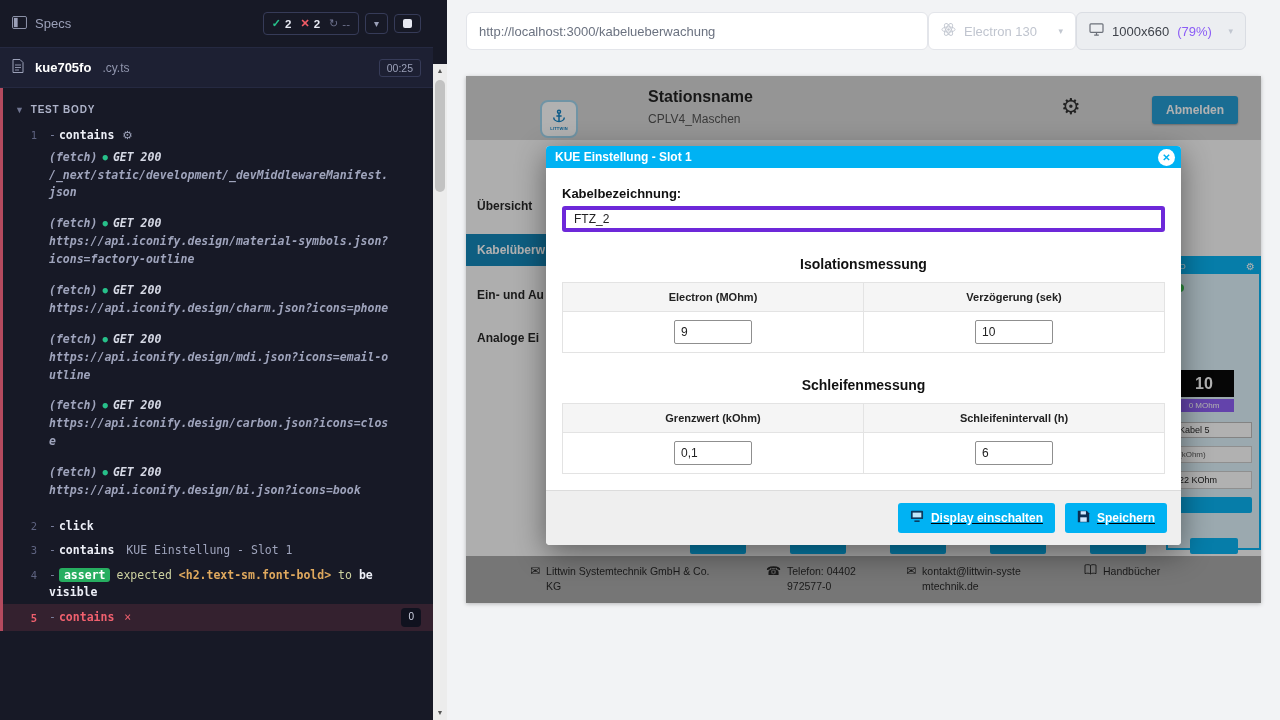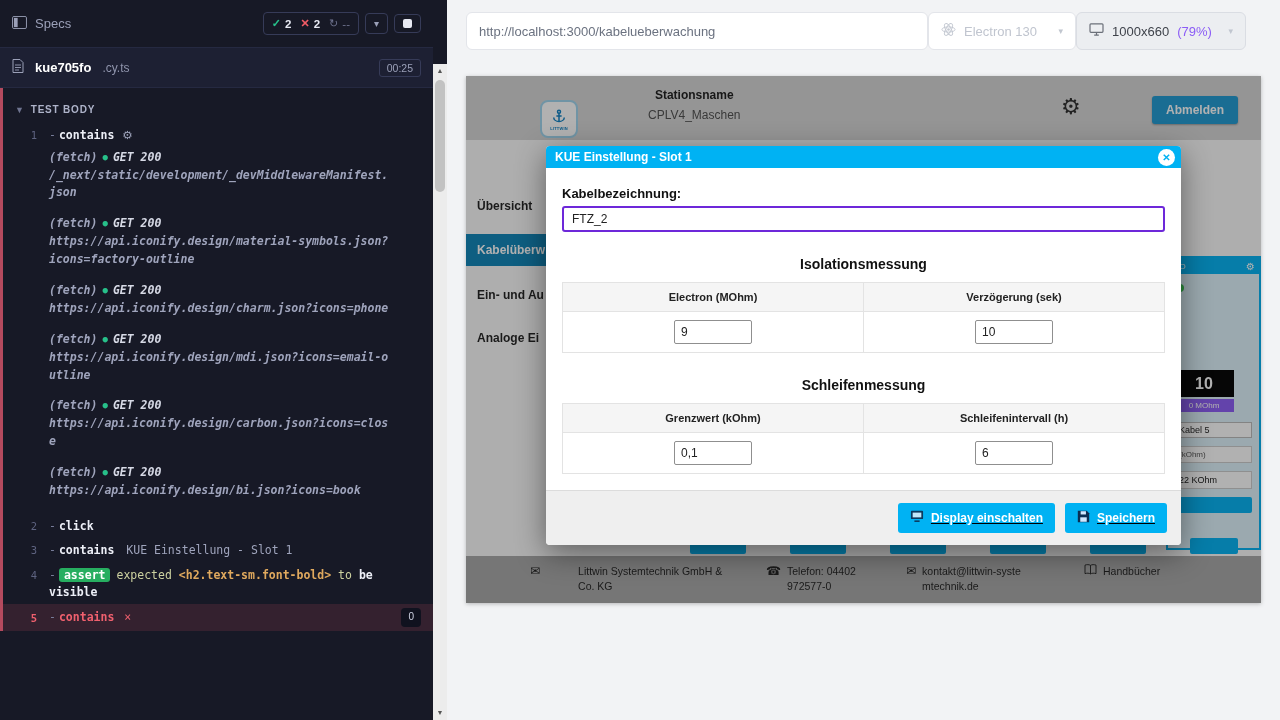--- a/index.html
+++ b/index.html
@@ -90,21 +90,21 @@
 
   
   .app-frame { position:absolute; left:19px; top:76px; width:795px; height:527px;
                background:#fbfbfb; overflow:hidden; box-shadow:0 1px 4px rgba(0,0,0,.25); }
   .app-header { position:absolute; left:0; top:0; right:0; height:64px; background:#d6d6d6; }
   .logo-box { position:absolute; left:74px; top:24px; width:38px; height:38px; background:#fff;
               border:2px solid #9fd4ee; border-radius:8px; display:flex; flex-direction:column;
               align-items:center; justify-content:center; z-index:2; }
   .logo-text { font-size:4px; font-weight:bold; color:#0a7ec2; letter-spacing:.05em; }
   .station { position:absolute; left:182px; top:12px; }
-  .station-label { font-size:12px; font-weight:bold; color:#1a1a1a;text-align:center; }
+  .station-label { font-size:16px; font-weight:bold; color:#1a1a1a; }
   .station-value { font-size:12px; color:#4d4d4d; margin-top:6px; }
   .hdr-gear { position:absolute; left:595px; top:18px; font-size:22px; color:#2b2b2b; cursor:pointer;
               font-family:"DejaVu Sans", sans-serif; }
   .logout-btn { position:absolute; right:23px; top:20px; background:#1f9ad3; color:#fff;
                 border:none; font-size:12px; font-weight:bold; padding:7px 14px; border-radius:3px;
                 cursor:pointer; box-shadow:0 1px 2px rgba(0,0,0,.3); }
 
   .nav-item { position:absolute; left:0; width:140px; height:32px; line-height:32px;
               padding-left:11px; font-size:12px; font-weight:bold; color:#1f1f1f;
               white-space:nowrap; overflow:hidden; cursor:pointer; }
@@ -141,21 +141,21 @@
   .modal { position:absolute; left:80px; top:70px; width:635px; z-index:10; background:#fff;
            border-radius:4px; box-shadow:0 8px 30px rgba(0,0,0,.45); overflow:hidden; }
   .modal-header { height:22px; background:#00b2f3; display:flex; align-items:center;
                   padding:0 6px 0 9px; }
   .modal-title { color:#fff; font-size:12px; font-weight:bold; }
   .modal-close { margin-left:auto; width:17px; height:17px; border-radius:50%; background:#fff;
                  color:#00b2f3; font-size:10px; font-weight:bold; text-align:center;
                  line-height:17px; cursor:pointer; border:none; }
   .modal-body { padding:10px 16px 0 16px; }
   .field-label { font-size:13px; font-weight:bold; color:#111; margin:8px 0 5px 0; }
-  .text-input { width:100%; height:26px; border:2px solid #6d28d9; border-radius:3px;
+  .text-input { width:100%; height:26px; border:4px solid #6d28d9; border-radius:3px;
                 padding:0 8px; font-size:12px; color:#222; font-family:"Liberation Sans",sans-serif; }
   .sec-heading { text-align:center; font-size:14px; font-weight:bold; color:#111; margin:24px 0 10px 0; }
   .mtable { width:100%; border-collapse:collapse; }
   .mtable th { background:#f5f5f5; border:1px solid #e3e3e3; font-size:11px; font-weight:bold;
                color:#222; padding:8px 4px; text-align:center; }
   .mtable td { border:1px solid #e3e3e3; padding:8px 4px; text-align:center; }
   .cell-input { width:78px; height:24px; border:1px solid #8f8f8f; border-radius:2px;
                 padding:0 6px; font-size:12px; color:#222; font-family:"Liberation Sans",sans-serif; }
   .modal-footer { margin-top:16px; background:#efefef; border-top:1px solid #dcdcdc;
                   padding:12px 14px; display:flex; justify-content:flex-end; gap:10px;text-decoration:underline; }
@@ -372,21 +372,21 @@
     <div class="bottom-tile" style="left:224px;"></div>
     <div class="bottom-tile" style="left:324px;"></div>
     <div class="bottom-tile" style="left:424px;"></div>
     <div class="bottom-tile" style="left:524px;"></div>
     <div class="bottom-tile" style="left:624px;"></div>
     <div class="bottom-tile" style="left:724px; width:48px;"></div>
 
     <div class="app-footer">
       <div class="f-item" style="left:64px; width:200px;">
         <span class="f-icon">✉</span>
-        <span class="f-text" style="max-width:176px;margin-left:32px;">Littwin Systemtechnik GmbH &amp; Co. KG</span>
+        <span class="f-text" style="max-width:176px;">Littwin Systemtechnik GmbH &amp; Co. KG</span>
       </div>
       <div class="f-item" style="left:300px; width:120px;">
         <span class="f-icon">☎</span>
         <span class="f-text" style="max-width:95px;">Telefon: 04402 972577-0</span>
       </div>
       <div class="f-item" style="left:440px; width:130px;">
         <span class="f-icon">✉</span>
         <span class="f-text" style="max-width:100px; word-break:break-all;">kontakt@littwin-systemtechnik.de</span>
       </div>
       <div class="f-item" style="left:618px;">

